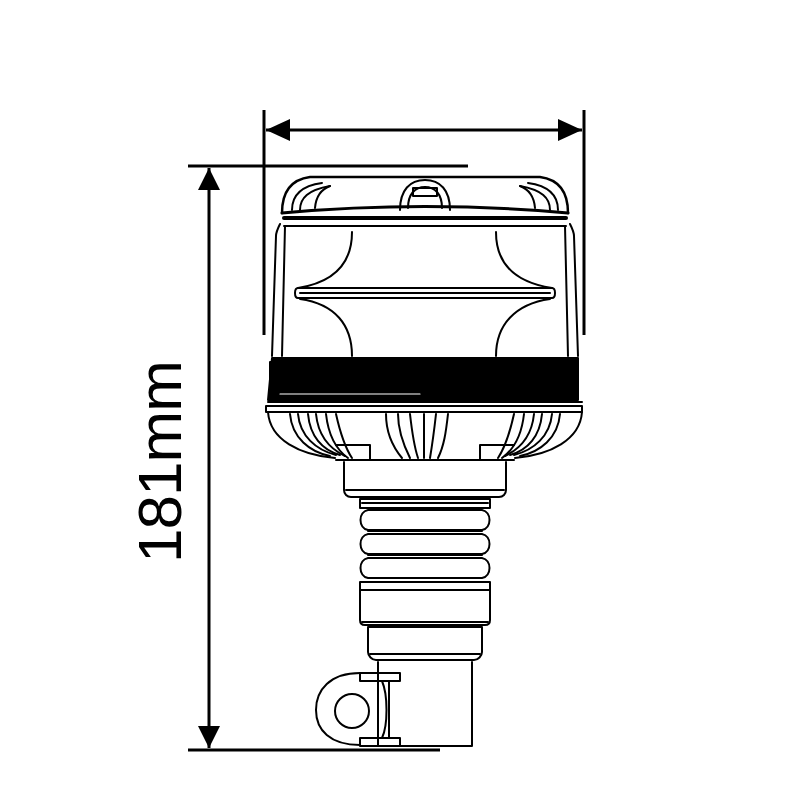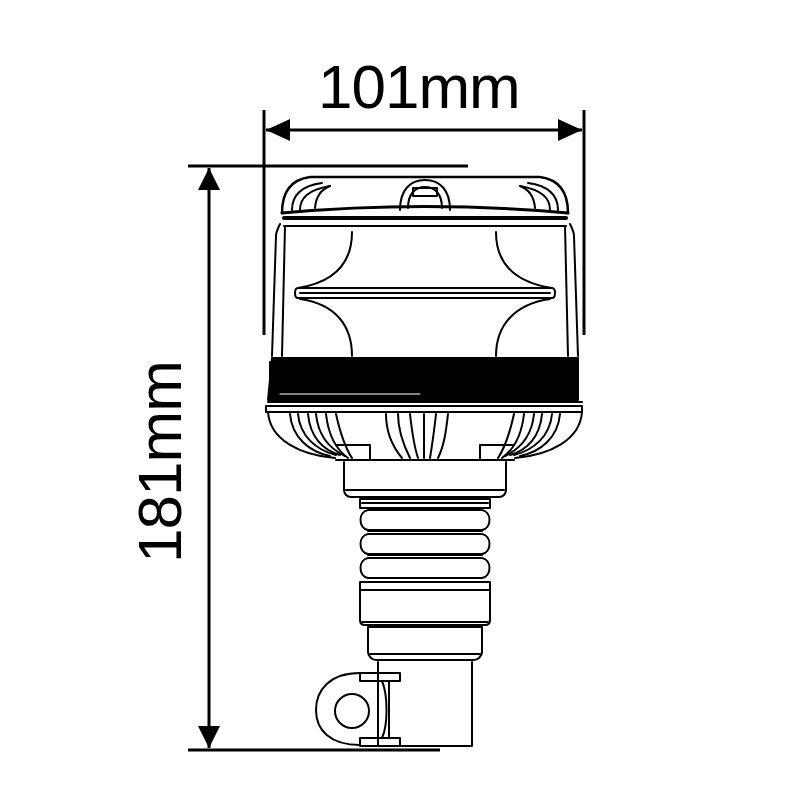--- a/index.html
+++ b/index.html
@@ -154,15 +154,14 @@
         <path d="M360,673 C330,673 316,690 316,710 C316,730 330,745 360,745"></path>
         <circle cx="352" cy="711" r="17"></circle>
         <path d="M360,673 L400,673 L400,681 L360,681 Z"></path>
         <path d="M360,738 L400,738 L400,746 L360,746 Z"></path>
         <path d="M382,681 C388,695 388,725 382,738"></path>
         <line x1="389" y1="681" x2="389" y2="738"></line>
       </g>
     </g>
   </svg>
 
-  <div class="dim-label" id="width-label">101mm</div>
   <div class="dim-label" id="height-label">181mm</div>
 </div>
 
 </body></html>

